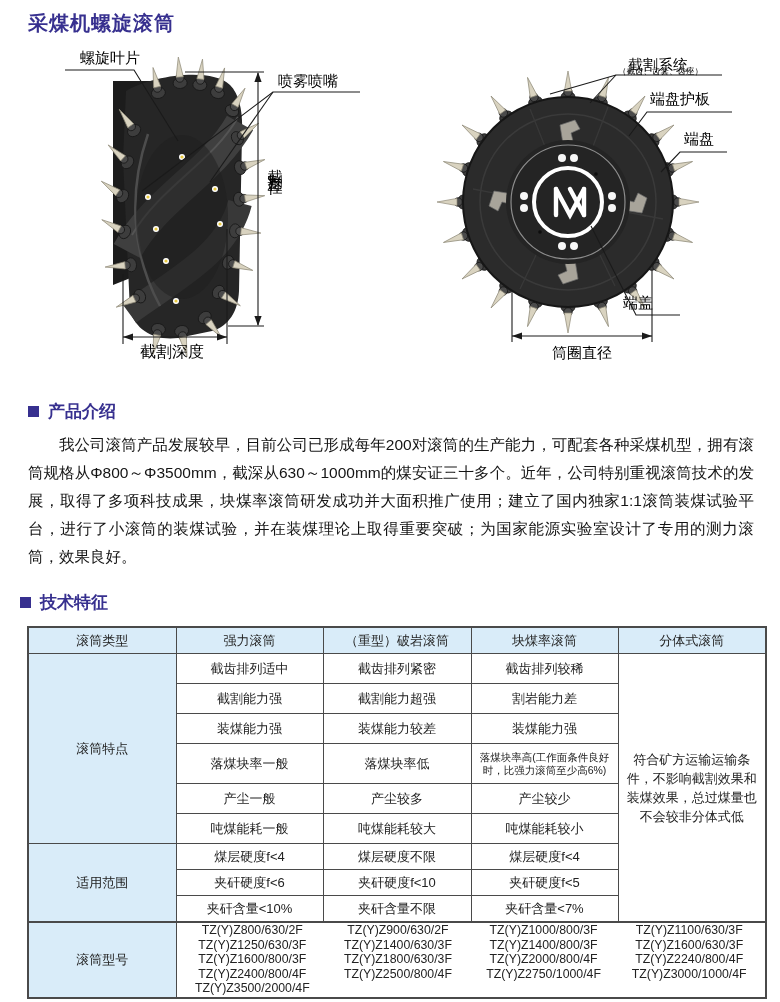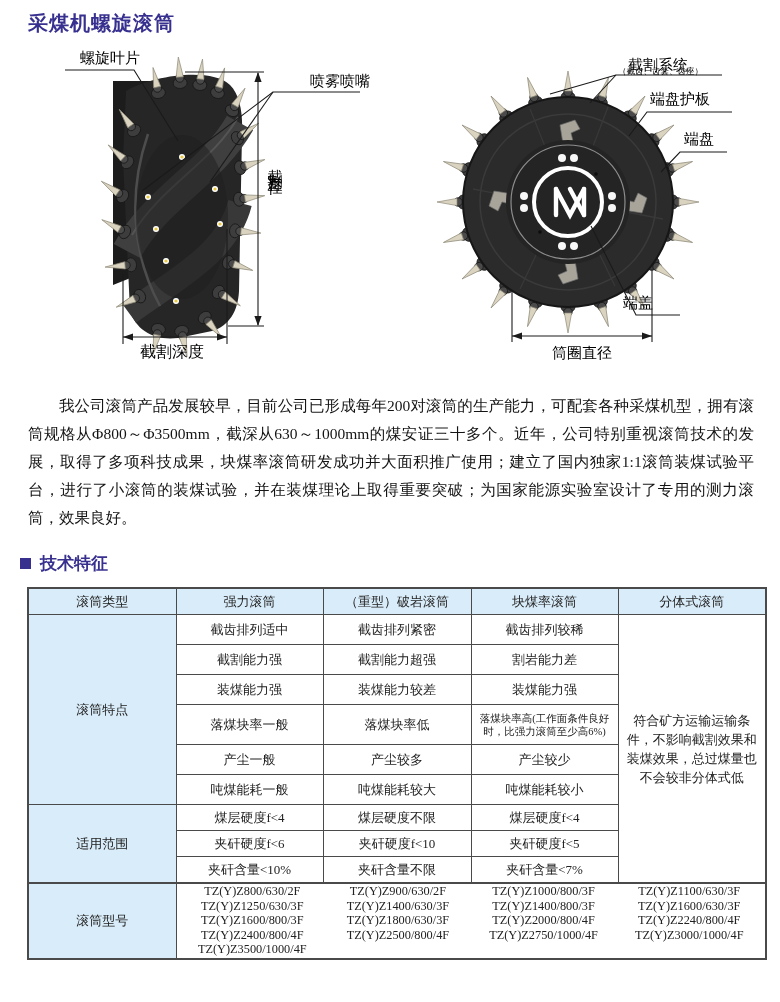--- a/index.html
+++ b/index.html
@@ -1,17 +1,17 @@
 <!DOCTYPE html>
 <html><head>
 <meta charset="utf-8">
 <style>
   html,body{margin:0;padding:0;background:#fff;}
   .page{position:relative;width:780px;height:1002px;background:#fff;overflow:hidden;
-        font-family:Liberation Serif, serif;color:#111;}
+        font-family:Liberation Sans, sans-serif;color:#111;}
   .page-title{padding:10px 0 0 28px;font-size:20px;font-weight:bold;color:#37308f;letter-spacing:1px;}
   .figures{position:relative;height:345px;margin-top:2px;}
   .figure{position:absolute;top:0;}
   .figure svg{position:absolute;left:0;top:0;}
   .lbl{position:absolute;font-size:15px;color:#000;white-space:nowrap;line-height:18px;}
   .lbl.small{font-size:8.5px;letter-spacing:0;}
   .lbl.vertical{writing-mode:vertical-rl;letter-spacing:4px;font-size:15px;}
   .section-heading{margin:16px 0 0 28px;font-size:17px;font-weight:bold;color:#37308f;display:flex;align-items:center;}
   .bullet{display:inline-block;width:11px;height:11px;background:#37308f;margin-right:9px;}
   .intro-text{margin:8px 26px 0 28px;font-size:15.5px;line-height:28px;text-align:justify;text-indent:2em;color:#141414;}
@@ -113,21 +113,21 @@
         <polygon class="arr" points="228,33 224.4,43 231.6,43"></polygon>
         <polygon class="arr" points="228,287 224.4,277 231.6,277"></polygon>
 
         <path class="ann" d="M93,235 V305"></path>
         <path class="ann" d="M197,190 V305"></path>
         <path class="ann" d="M93,298 H197"></path>
         <polygon class="arr" points="93,298 103,294.4 103,301.6"></polygon>
         <polygon class="arr" points="197,298 187,294.4 187,301.6"></polygon>
       </svg>
       <div class="lbl" style="left:50px;top:10px;">螺旋叶片</div>
-      <div class="lbl" style="left:248px;top:33px;margin-left:32px;">喷雾喷嘴</div>
+      <div class="lbl" style="left:248px;top:33px;">喷雾喷嘴</div>
       <div class="lbl vertical" style="left:236px;top:118px;">截割直径</div>
       <div class="lbl" style="left:110px;top:304px;font-size:16px;">截割深度</div>
     </div>
 
     <div class="figure" style="left:410px;width:370px;height:345px;">
       <svg width="370" height="345" viewBox="0 0 370 345">
 
         <use href="#pick" transform="rotate(0 158 163) translate(158 56)"></use>
         <use href="#pick" transform="rotate(18 158 163) translate(158 56)"></use>
         <use href="#pick" transform="rotate(36 158 163) translate(158 56)"></use>
@@ -197,20 +197,24 @@
       </svg>
       <div class="lbl" style="left:218px;top:17px;">截割系统</div>
       <div class="lbl small" style="left:208px;top:23px;">（截齿、齿套、齿座）</div>
       <div class="lbl" style="left:240px;top:51px;">端盘护板</div>
       <div class="lbl" style="left:274px;top:91px;">端盘</div>
       <div class="lbl" style="left:213px;top:255px;">端盖</div>
       <div class="lbl" style="left:142px;top:305px;">筒圈直径</div>
     </div>
   </div>
 
+  <div class="section-heading">
+    <span class="bullet"></span>
+    <span>产品介绍</span>
+  </div>
   <p class="intro-text">我公司滚筒产品发展较早，目前公司已形成每年200对滚筒的生产能力，可配套各种采煤机型，拥有滚筒规格从Φ800～Φ3500mm，截深从630～1000mm的煤安证三十多个。近年，公司特别重视滚筒技术的发展，取得了多项科技成果，块煤率滚筒研发成功并大面积推广使用；建立了国内独家1:1滚筒装煤试验平台，进行了小滚筒的装煤试验，并在装煤理论上取得重要突破；为国家能源实验室设计了专用的测力滚筒，效果良好。</p>
 
   <div class="section-heading" style="margin-top:20px;margin-left:20px;">
     <span class="bullet"></span>
     <span>技术特征</span>
   </div>
 
   <table class="spec">
     <colgroup>
         <col style="width:148px">
@@ -288,21 +292,21 @@
           <span>TZ(Y)Z1400/800/3F</span>
           <span>TZ(Y)Z1600/630/3F</span>
           <span>TZ(Y)Z1600/800/3F</span>
           <span>TZ(Y)Z1800/630/3F</span>
           <span>TZ(Y)Z2000/800/4F</span>
           <span>TZ(Y)Z2240/800/4F</span>
           <span>TZ(Y)Z2400/800/4F</span>
           <span>TZ(Y)Z2500/800/4F</span>
           <span>TZ(Y)Z2750/1000/4F</span>
           <span>TZ(Y)Z3000/1000/4F</span>
-          <span>TZ(Y)Z3500/1000/4F</span>
+          <span>TZ(Y)Z3500/2000/4F</span>
           <span></span>
           <span></span>
           <span></span>
         </div>
       </td>
     </tr>
   </tbody>
     </table>
 
 </div>

